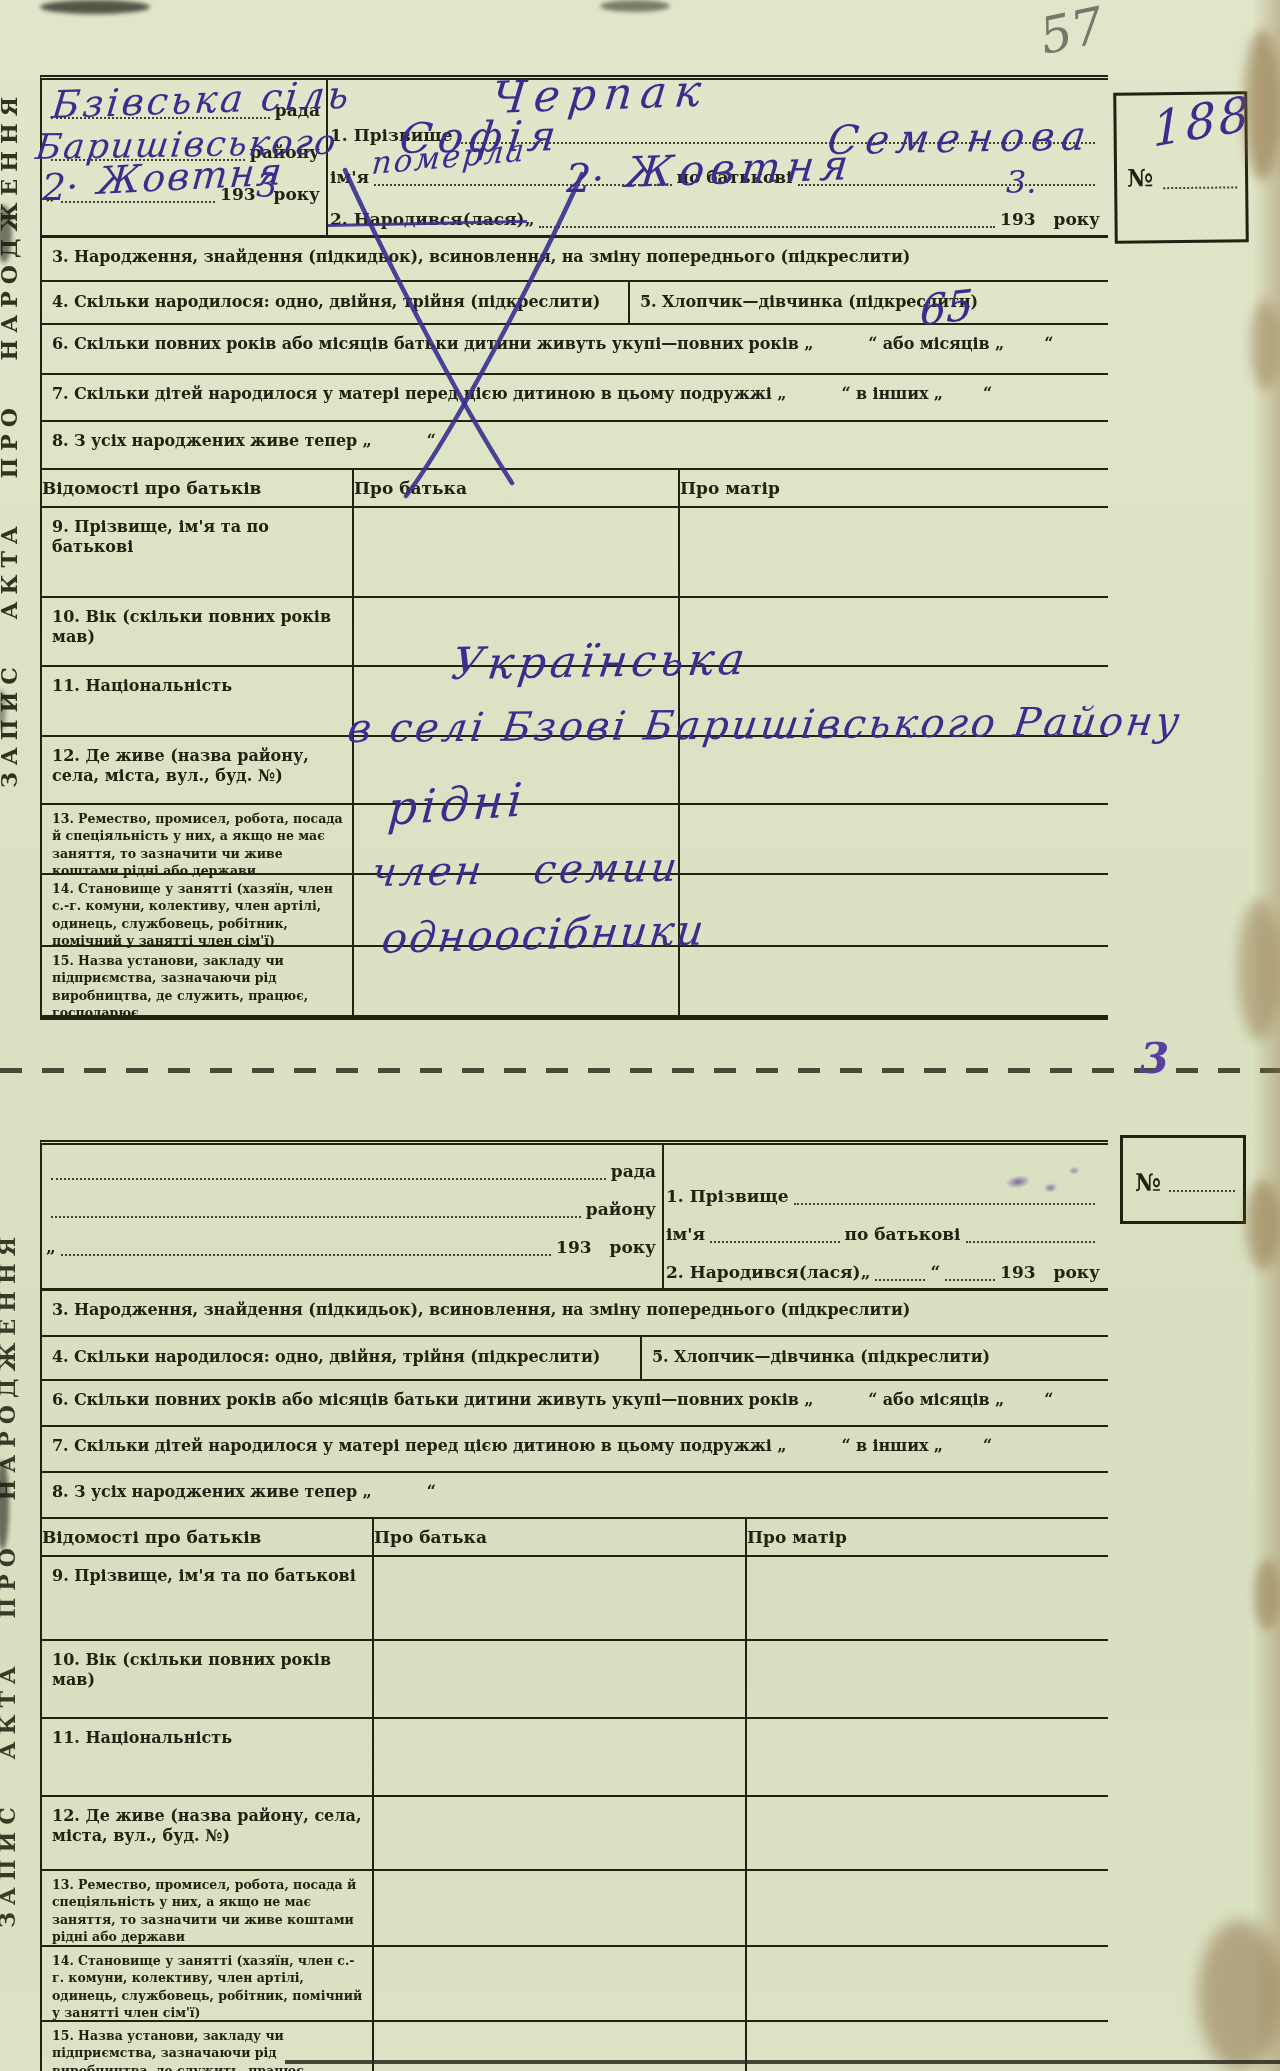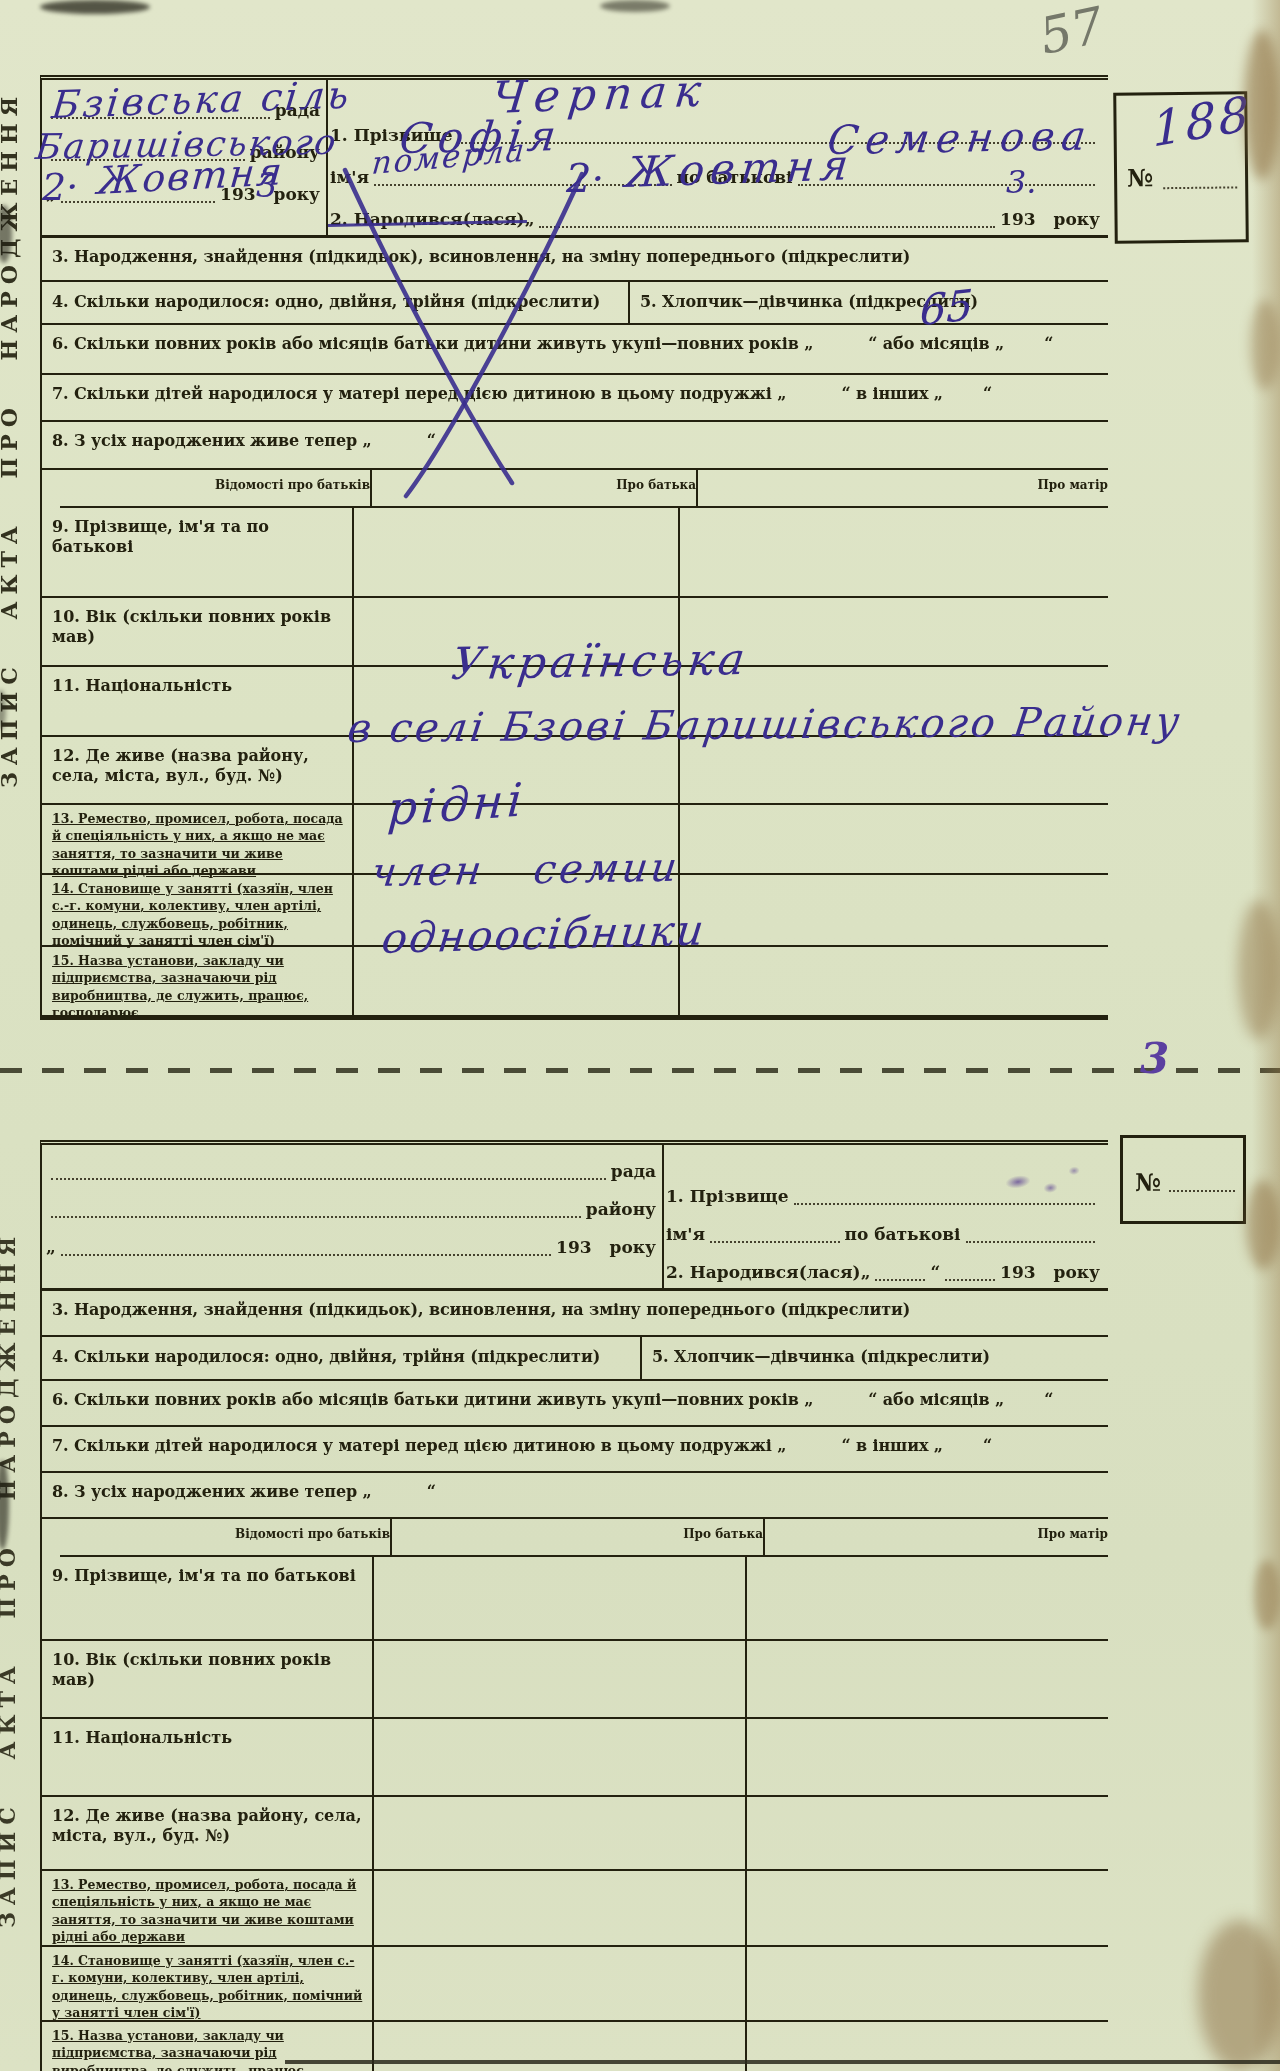--- a/index.html
+++ b/index.html
@@ -29,30 +29,30 @@
   .f-top .hline{height:42px;}
   .f-bot .hline{height:38px;}
   .hline .p{padding-bottom:4px;white-space:nowrap;}
   .band{box-sizing:border-box;border-bottom:2px solid var(--ink);padding:10px 6px 0 10px;
         font-size:16px;display:flex;align-items:flex-start;letter-spacing:-0.1px;}
   .band .p{white-space:nowrap;}
   .b45{padding:0;}
   .b4,.b5{box-sizing:border-box;padding:10px 6px 0 10px;}
   .b4{border-right:2px solid var(--ink);height:100%;}
   .f-top .b4{width:588px;} .f-bot .b4{width:600px;}
-  .thead{display:flex;box-sizing:border-box;border-bottom:2px solid var(--ink);font-size:12px;text-align:right;margin-left:18px;}
+  .thead{display:flex;box-sizing:border-box;border-bottom:2px solid var(--ink);font-size:17px;text-align:left;}
   .thead>div{padding-top:9px;box-sizing:border-box;}
   .trow{display:flex;box-sizing:border-box;border-bottom:2px solid var(--ink);}
   .trow:last-child{border-bottom:none;}
   .c1,.c2{box-sizing:border-box;border-right:2px solid var(--ink);}
   .c3{flex:1;}
   .f-top .c1{width:312px;} .f-top .c2{width:326px;}
   .f-bot .c1{width:332px;} .f-bot .c2{width:373px;}
   .trow .c1{font-size:16px;font-weight:700;padding:9px 8px 8px 10px;line-height:1.25;}
-  .trow.small .c1{font-size:12.5px;line-height:1.38;padding-top:5px;text-decoration:underline;}
+  .trow.small .c1{font-size:12.5px;line-height:1.38;padding-top:5px;}
   
   .hand{position:absolute;font-family:"DejaVu Serif","Liberation Serif",serif;font-style:italic;
         color:var(--pen);white-space:nowrap;line-height:1;transform-origin:left center;pointer-events:none;}
   .struck{position:relative;}
   .struck::after{content:"";position:absolute;left:-2px;right:-2px;top:52%;
         border-top:3px solid var(--pen);transform:rotate(-1.2deg);opacity:.9;}
   
   .nobox{position:absolute;border:3px solid var(--ink);box-sizing:border-box;background:transparent;}
   .nb-top{left:1114px;top:92px;width:134px;height:151px;transform:rotate(-.6deg);}
   .nb-bot{left:1120px;top:1135px;width:126px;height:89px;}

